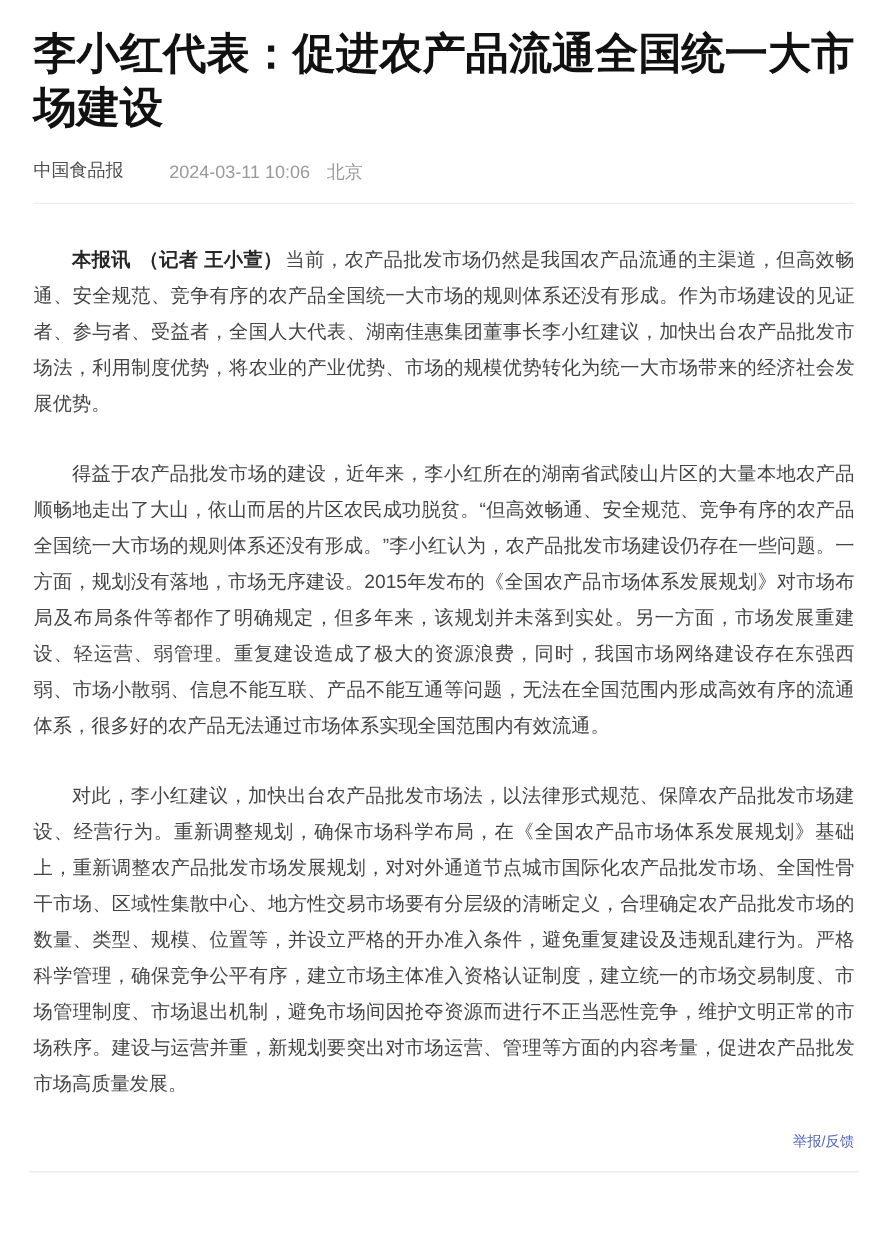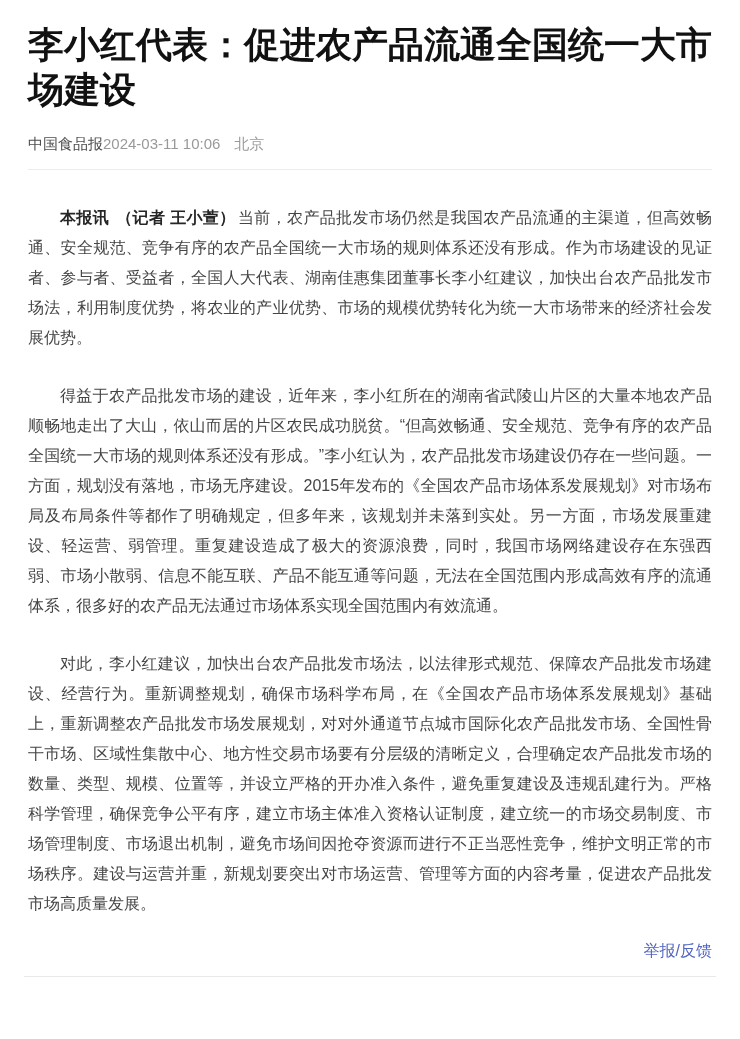--- a/index.html
+++ b/index.html
@@ -28,23 +28,25 @@
   .byline {
     margin-top: 22px;
     font-size: 15px;
     line-height: 20px;
     color: #999999;
     display: flex;
     align-items: center;
   }
   .byline .source {
     color: #4d4d4d;
+    margin-right: 22px;
     cursor: pointer;
+    font-family: Liberation Mono, monospace;
   }
-  .byline .time { margin-right: 14px; }
+  .byline .time { margin-right: 14px; margin-left: 16px; }
   .divider {
     border: none;
     height: 1px;
     background: #ececec;
   }
   .top-divider { margin-top: 15px; }
   .article-body {
     margin-top: 33px;
     font-size: 16px;
     line-height: 30px;
@@ -62,21 +64,21 @@
   .reporter {
     margin-left: 0.45em;
     margin-right: 0.15em;
   }
   .footer-row {
     margin-top: -6px;
     text-align: right;
     height: 20px;
   }
   .report-link {
-    font-size: 16px;
+    font-size: 12px;
     line-height: 20px;
     color: #5265c0;
     text-decoration: none;
     cursor: pointer;
   }
   .bottom-divider {
     margin-top: 15px;
     margin-left: -4px;
     margin-right: -4px;
     background: #e9e9e9;

